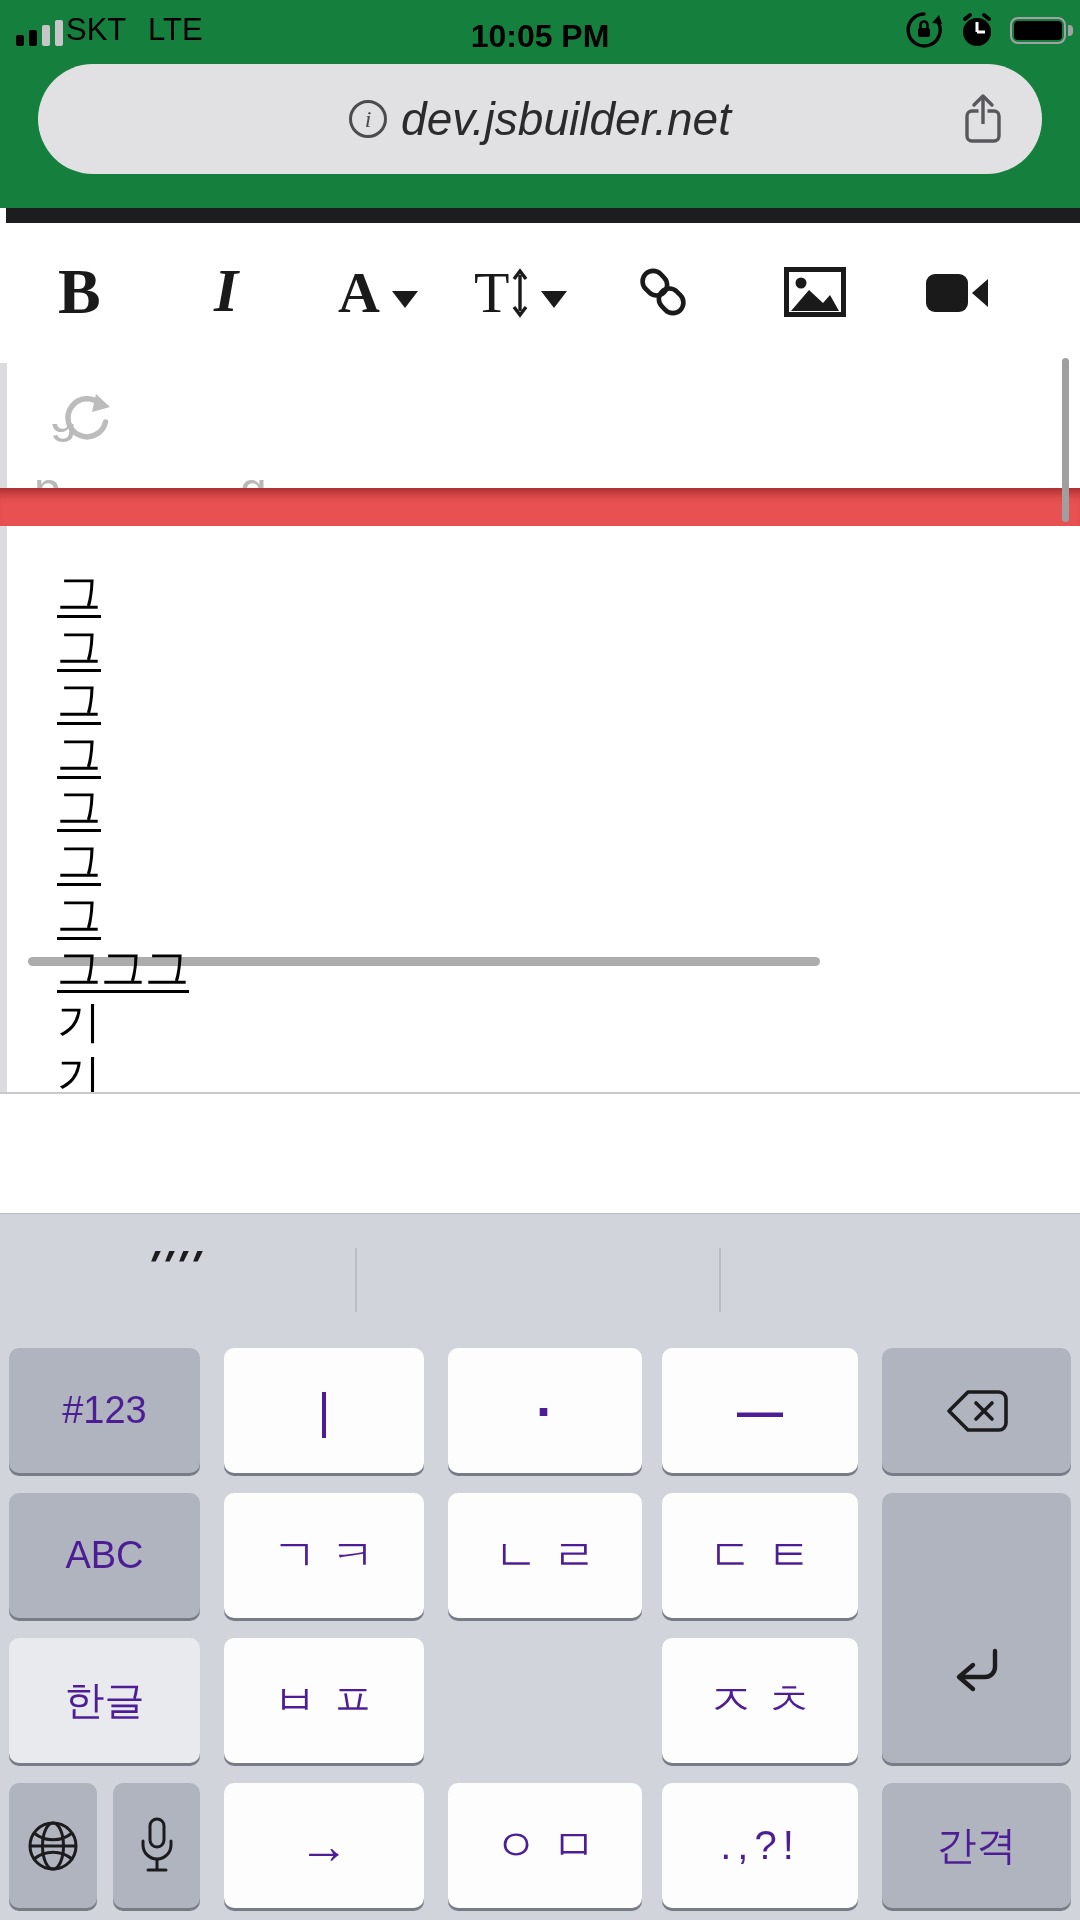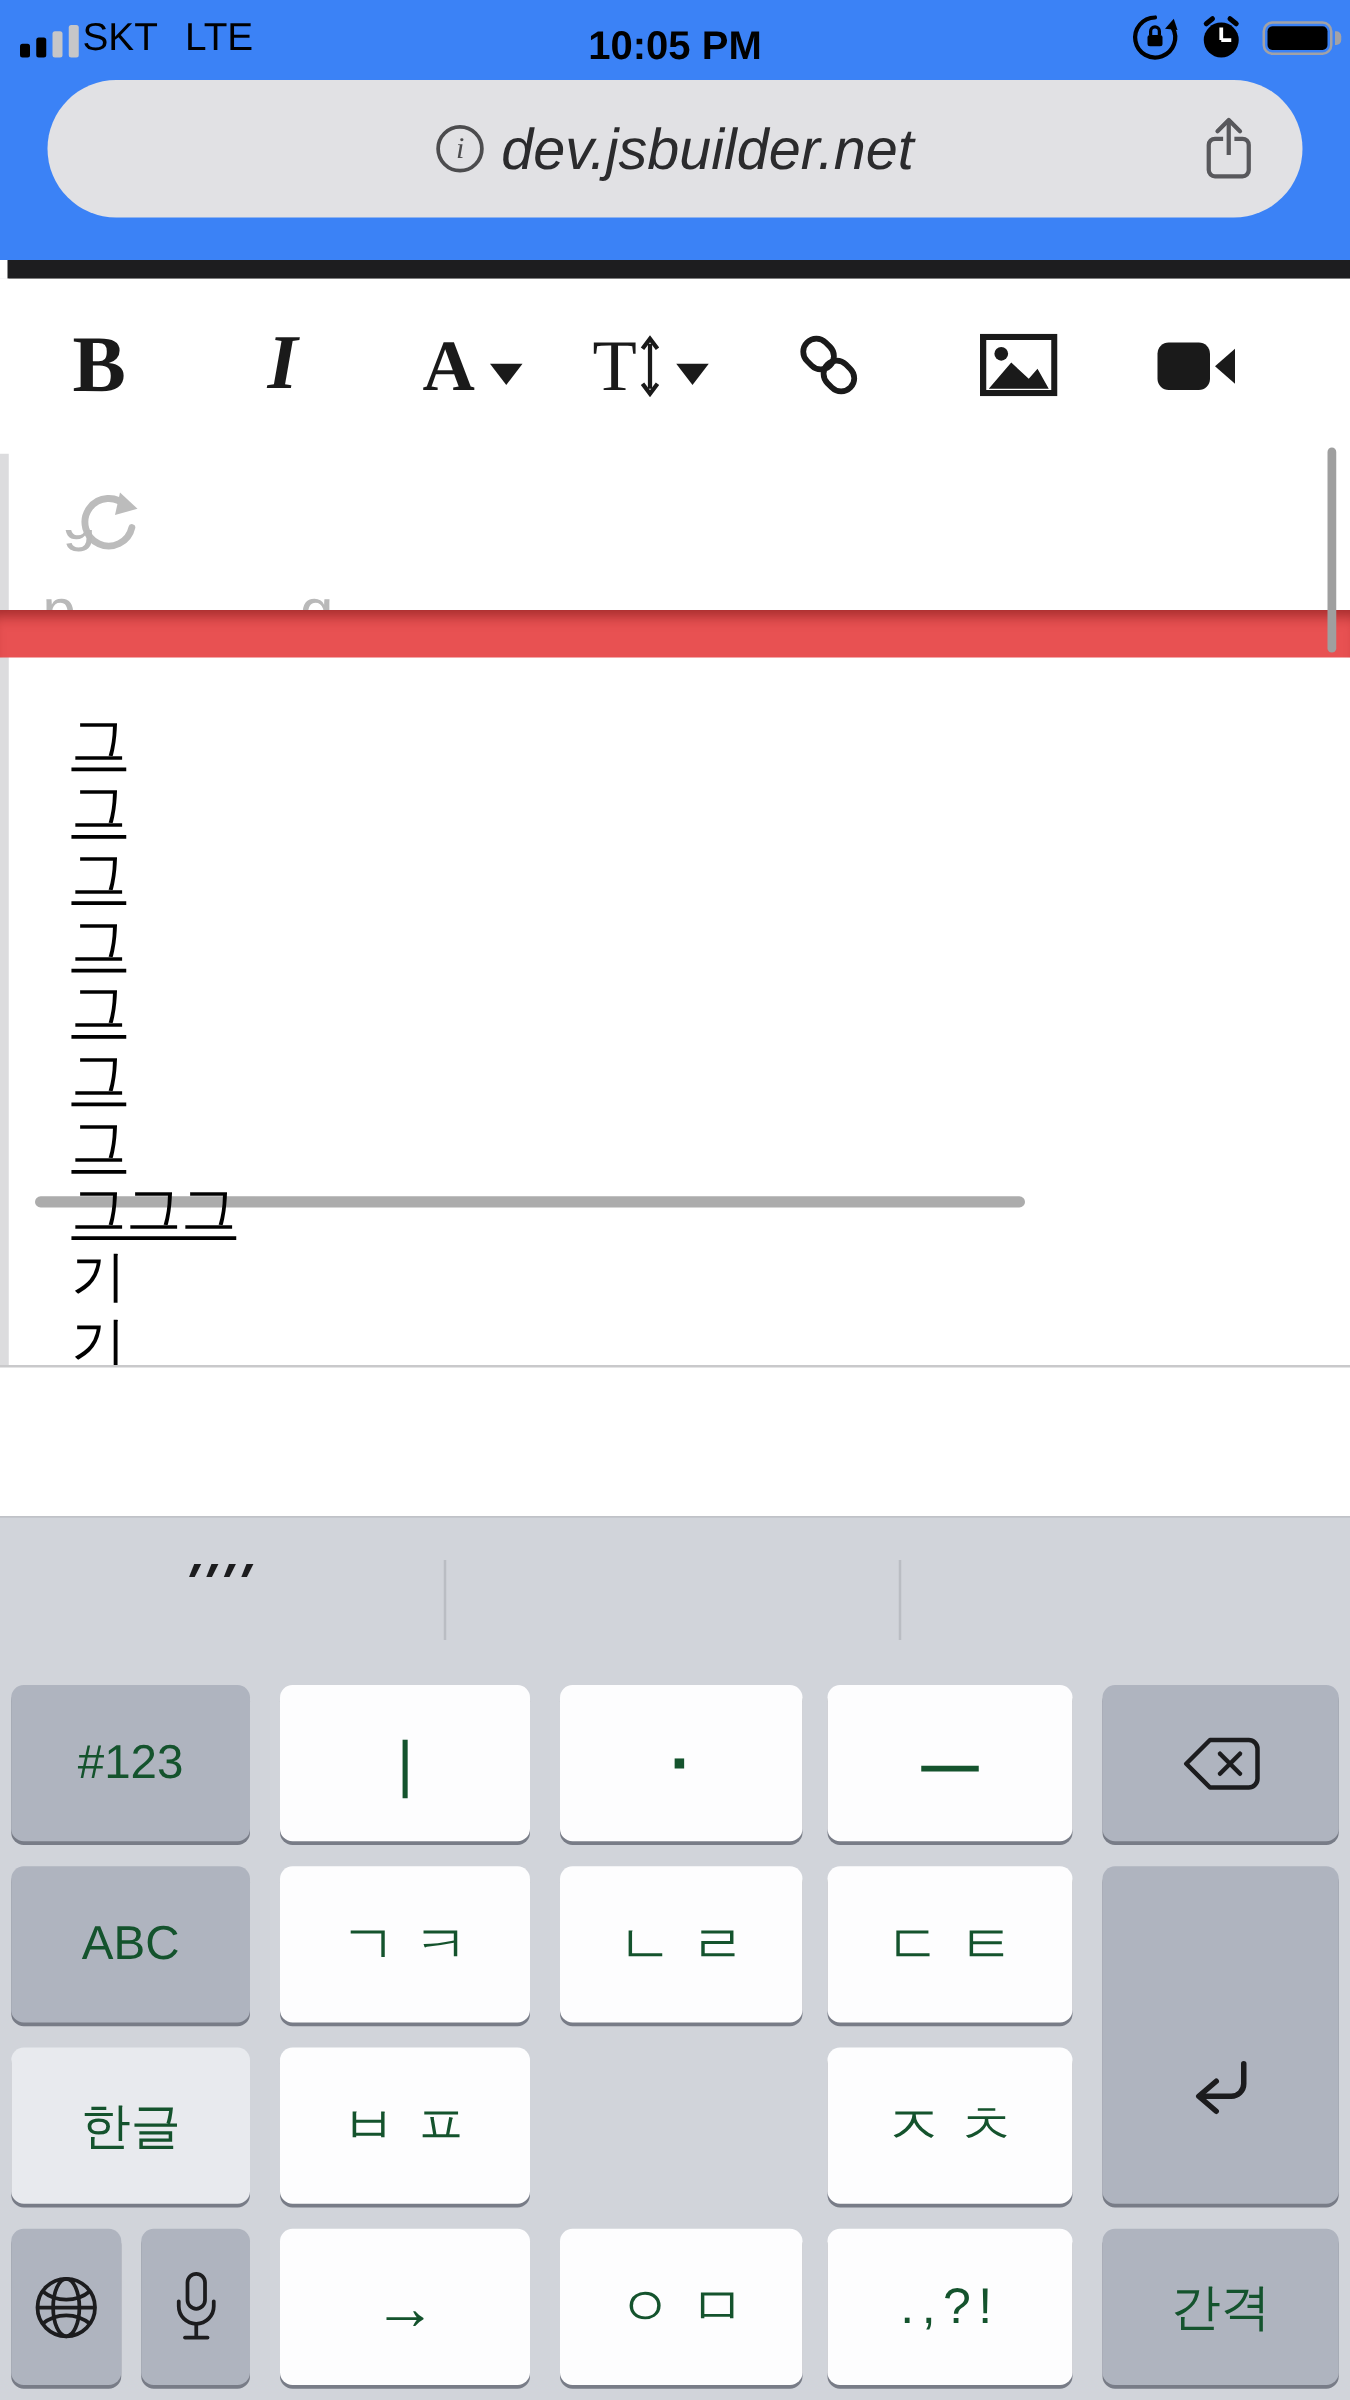--- a/index.html
+++ b/index.html
@@ -1,20 +1,20 @@
 <!DOCTYPE html>
 <html><head>
 <meta charset="utf-8">
 <style>
   html,body{margin:0;padding:0;}
   .screen{position:relative;width:1080px;height:1920px;background:#ffffff;overflow:hidden;
           font-family:"Liberation Sans","DejaVu Sans",sans-serif;color:#000;}
 
   
-  .top-chrome{position:absolute;left:0;top:0;width:1080px;height:208px;background:#3b82f6;}
+  .top-chrome{position:absolute;left:0;top:0;width:1080px;height:208px;background:#15803d;}
   .status-bar{position:absolute;left:0;top:0;width:1080px;height:60px;}
   .signal{position:absolute;left:16px;top:20px;display:flex;align-items:flex-end;gap:5px;height:26px;}
   .signal i{display:block;width:8px;border-radius:2px;background:#000;}
   .signal i:nth-child(1){height:11px;}
   .signal i:nth-child(2){height:16px;}
   .signal i:nth-child(3){height:21px;background:#c6c6c8;}
   .signal i:nth-child(4){height:26px;background:#c6c6c8;}
   .carrier{position:absolute;left:66px;top:12px;font-size:31px;font-weight:500;}
   .network{position:absolute;left:148px;top:12px;font-size:31px;font-weight:400;}
   .clock{position:absolute;left:50%;transform:translateX(-50%);top:18px;font-size:32px;font-weight:700;}
@@ -75,21 +75,21 @@
   .done{font-size:44px;color:#3478f6;font-weight:500;margin-left:14px;}
 
   
   .keyboard{position:absolute;left:0;top:1213px;width:1080px;height:707px;background:#d1d4da;border-top:1px solid #b7b9bf;}
   .candidate{position:absolute;left:146px;top:28px;font-size:42px;font-weight:700;font-style:italic;
              letter-spacing:4px;transform:skewX(-14deg);color:#1c1c1e;}
   .cdiv{position:absolute;top:34px;width:2px;height:64px;background:#babdc3;}
   .cdiv1{left:355px;} .cdiv2{left:719px;}
 
   .key{position:absolute;height:125px;border-radius:10px;display:flex;align-items:center;justify-content:center;
-       box-shadow:0 3px 0 rgba(110,114,125,.9);color:#14532d;}
+       box-shadow:0 3px 0 rgba(110,114,125,.9);color:#4c1d95;}
   .key.dark{background:#afb4bf;}
   .key.light{background:#fdfdfe;}
   .key.active{background:#e8eaee;}
   .r1{top:134px;} .r2{top:279px;} .r3{top:424px;} .r4{top:569px;}
   .c1{left:9px;width:191px;} .c2{left:224px;width:200px;} .c3{left:448px;width:194px;}
   .c4{left:662px;width:196px;} .c5{left:882px;width:189px;}
   .key-return{left:882px;width:189px;top:279px;height:270px;}
   .key-globe{left:9px;width:88px;}
   .key-mic{left:113px;width:87px;}
   .kl-sm{font-size:38px;}

